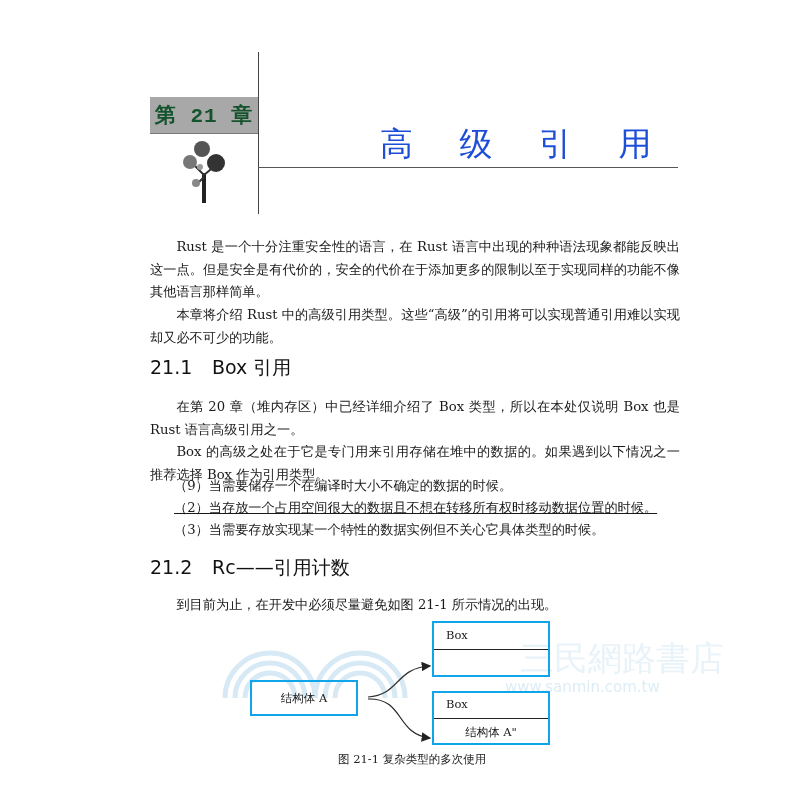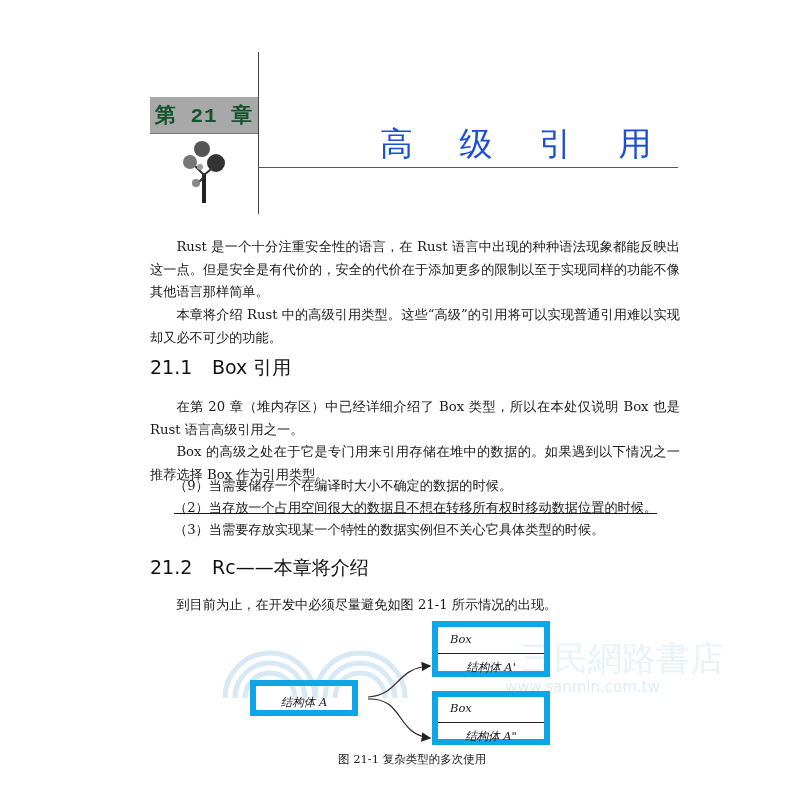--- a/index.html
+++ b/index.html
@@ -24,21 +24,21 @@
   .para {
     position: absolute; left: 150px; width: 530px; font-size: 13.2px; line-height: 22.5px;
     text-align: justify; text-indent: 2em; margin: 0;
   }
   .list-item { position: absolute; left: 174px; font-size: 13.2px; line-height: 22px; }
   .section-title {
     position: absolute; left: 150px; font-family: "DejaVu Sans", "Liberation Sans", sans-serif;
     font-size: 19px; color: #111;
   }
   .section-title .num { display: inline-block; width: 62px; }
-  .box { position: absolute; border: 6px solid #0ea5e9; background: transparent; font-size: 11.5px; box-sizing: border-box; font-style: italic; }
+  .box { position: absolute; border: 2px solid #0ea5e9; background: transparent; font-size: 11.5px; box-sizing: border-box; }
   .cell { position: absolute; left: 0; right: 0; box-sizing: border-box; font-size: 11.5px; }
   .caption { position: absolute; left: 338px; top: 752px; font-size: 11.5px; color: #222; }
   .watermark { position: absolute; left: 220px; top: 628px; width: 560px; height: 70px; opacity: 0.35; pointer-events: none; }
 </style>
 </head>
 <body>
 
 <div class="vline"></div>
 <div class="hline"></div>
 <div class="chapter-badge">第 21 章</div>
@@ -61,21 +61,21 @@
 <div class="section-title" style="top:355px;">
   <span class="num">21.1</span><span>Box 引用</span>
 </div>
 <p class="para" style="top:396px;">在第 20 章（堆内存区）中已经详细介绍了 Box 类型，所以在本处仅说明 Box 也是 Rust 语言高级引用之一。</p>
 <p class="para" style="top:441px;">Box 的高级之处在于它是专门用来引用存储在堆中的数据的。如果遇到以下情况之一推荐选择 Box 作为引用类型。</p>
 <div class="list-item" style="top:475px;">（9）当需要储存一个在编译时大小不确定的数据的时候。</div>
 <div class="list-item" style="top:497px;text-decoration:underline;">（2）当存放一个占用空间很大的数据且不想在转移所有权时移动数据位置的时候。</div>
 <div class="list-item" style="top:519px;">（3）当需要存放实现某一个特性的数据实例但不关心它具体类型的时候。</div>
 
 <div class="section-title" style="top:555px;">
-  <span class="num">21.2</span><span>Rc——本章将介绍</span>
+  <span class="num">21.2</span><span>Rc——引用计数</span>
 </div>
 <p class="para" style="top:594px;">到目前为止，在开发中必须尽量避免如图 21-1 所示情况的出现。</p>
 
 <svg class="watermark" viewBox="0 0 560 70">
   <g fill="none" stroke="#8ec3e0" stroke-width="5">
     <path d="M5 70 A45 45 0 0 1 95 70"></path>
     <path d="M15 70 A35 35 0 0 1 85 70"></path>
     <path d="M25 70 A25 25 0 0 1 75 70"></path>
     <path d="M95 70 A45 45 0 0 1 185 70"></path>
     <path d="M105 70 A35 35 0 0 1 175 70"></path>
@@ -84,21 +84,20 @@
   <text x="300" y="42" font-size="34" fill="#bcdcee" font-family="DejaVu Serif, serif">三民網路書店</text>
   <text x="285" y="64" font-size="15" fill="#9ccbe4" font-family="DejaVu Sans, sans-serif">www.sanmin.com.tw</text>
 </svg>
 
 <div class="box" style="left:250px; top:680px; width:108px; height:36px; background:transparent;">
   <div class="cell" style="top:9px; text-align:center;">结构体 A</div>
 </div>
 
 <div class="box" style="left:432px; top:621px; width:118px; height:56px;">
   <div class="cell" style="top:0; height:27px; border-bottom:1px solid #222; padding:5px 0 0 12px;">Box</div>
-  <div class="cell" style="top:27px; height:28px; padding-top:6px; text-align:center;">结构体 A'</div>
 </div>
 
 <div class="box" style="left:432px; top:691px; width:118px; height:54px;">
   <div class="cell" style="top:0; height:26px; border-bottom:1px solid #222; padding:4px 0 0 12px;">Box</div>
   <div class="cell" style="top:26px; height:27px; padding-top:6px; text-align:center;">结构体 A"</div>
 </div>
 
 <svg class="abs" style="left:0; top:0; width:800px; height:800px; pointer-events:none;">
   <defs>
     <marker id="ah" markerWidth="8" markerHeight="8" refX="7" refY="4" orient="auto">

